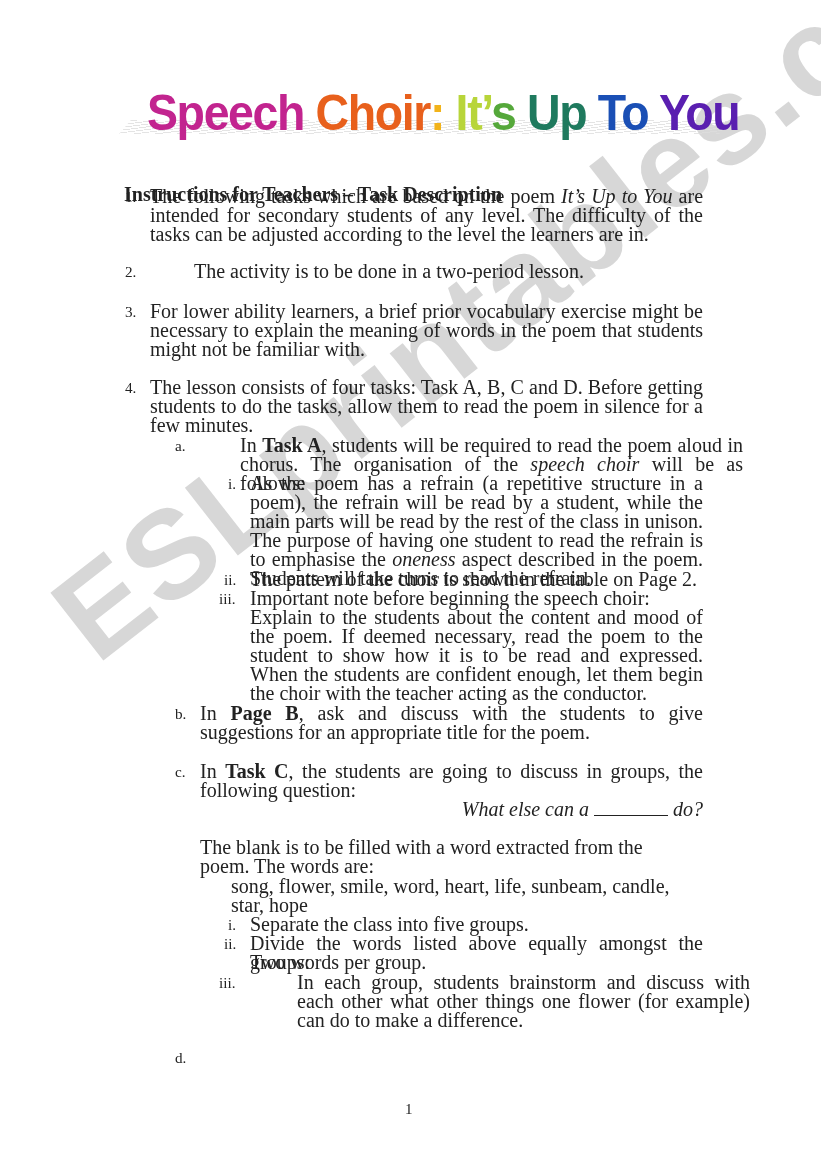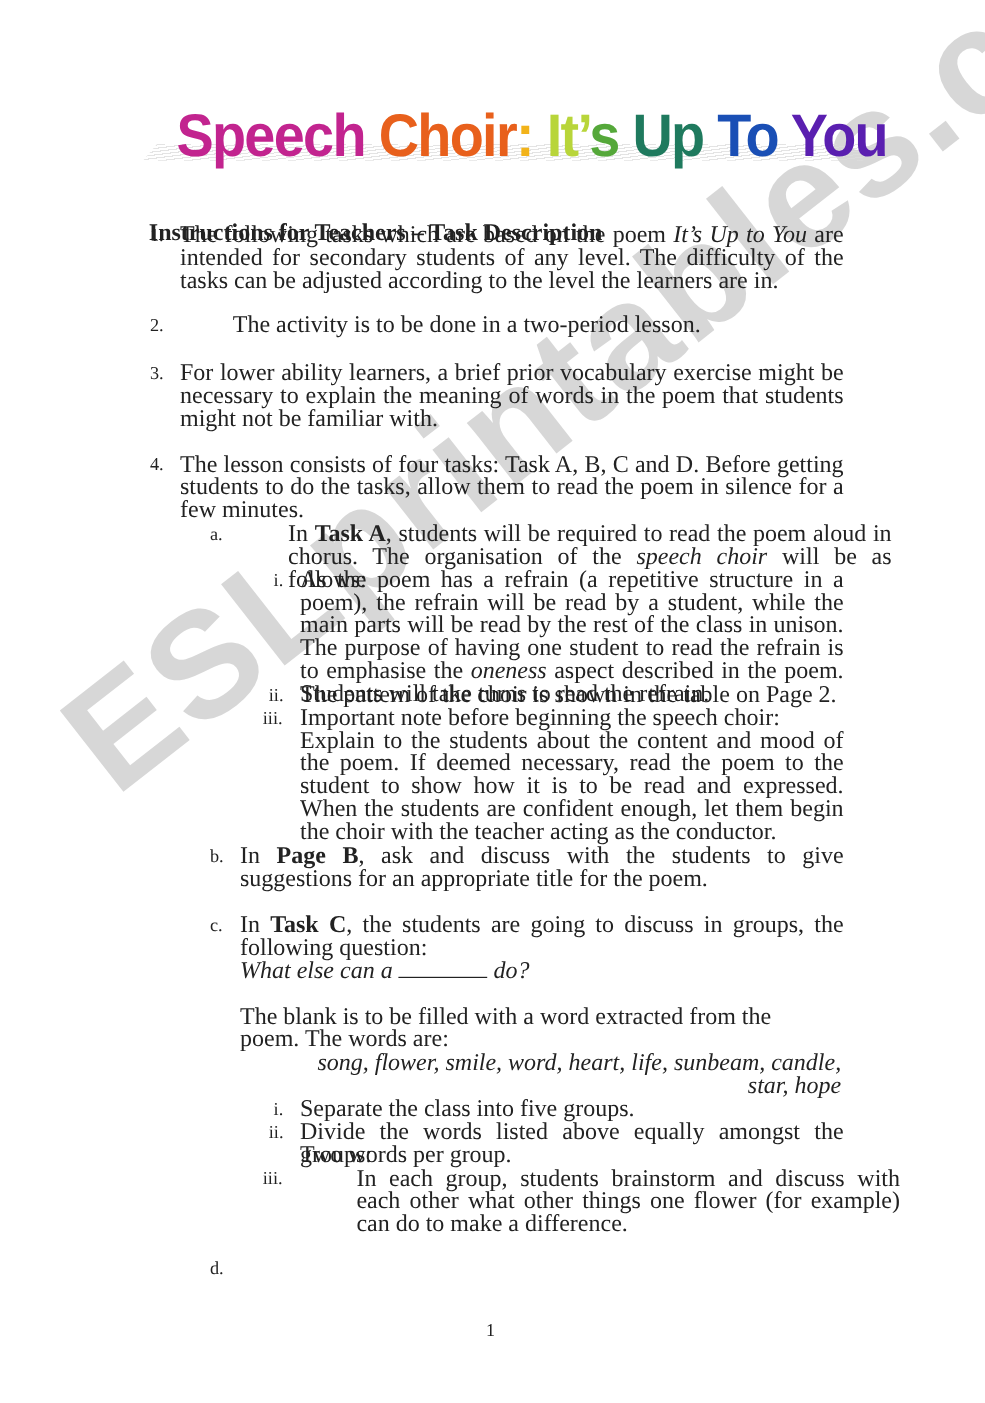--- a/index.html
+++ b/index.html
@@ -11,21 +11,21 @@
      background:repeating-linear-gradient(-8deg,#ddd 0 1px,transparent 1px 3px);
      transform:skewX(-40deg); opacity:.8; }
   .banner-title { position:absolute; left:22px; top:-2px; font-family:"Liberation Sans","DejaVu Sans",sans-serif;
      font-weight:bold; font-size:50px; letter-spacing:-1.5px; white-space:nowrap; transform:scaleX(0.93); transform-origin:left top;}
   .banner-title span { display:inline; }
   .subtitle { position:absolute; left:124px; top:148px; font-size:20px; font-weight:bold;margin-top:35px; }
   .txt { position:absolute; font-size:20px; line-height:19px; text-align:justify; }
   .num { position:absolute; font-size:15.2px; line-height:19px; }
   i { font-style:italic; }
   b { font-weight:bold; }
-  .center { text-align:left; }
+  .center { text-align:right; }
   .blank { display:inline-block; width:74px; border-bottom:1px solid #222; height:14px; vertical-align:baseline; }
   .watermark { position:absolute; left:70px; top:560px; font-family:"Liberation Sans","DejaVu Sans",sans-serif;
      font-weight:bold; font-size:125px; color:rgba(150,150,150,0.38); transform:rotate(-38deg);
      transform-origin:left center; white-space:nowrap; pointer-events:none; letter-spacing:2px; }
   .pagenum { position:absolute; left:405px; top:1101px; font-size:15px; }
 </style>
 </head>
 <body>
 
 <div class="page">
@@ -70,21 +70,21 @@
   <div class="num" style="left:175px;top:762px;">c.</div>
   <div class="txt" style="left:200px;top:762px;width:503px;">In <b>Task C</b>, the students are going to discuss in groups, the following question:</div>
 
   <div class="txt center" style="left:200px;top:800px;width:503px;">
     <i>What else can a</i>
     <span class="blank"></span>
     <i>do?</i>
   </div>
 
   <div class="txt" style="left:200px;top:838px;width:495px;text-align:left;">The blank is to be filled with a word extracted from the poem. The words are:</div>
-  <div class="txt" style="left:231px;top:877px;width:470px;text-align:right;font-style:italic;">song, flower, smile, word, heart, life, sunbeam, candle, star, hope</div>
+  <div class="txt" style="left:231px;top:877px;width:470px;text-align:left;">song, flower, smile, word, heart, life, sunbeam, candle, star, hope</div>
 
   <div class="num" style="left:228px;top:915px;">i.</div>
   <div class="txt" style="left:250px;top:915px;width:453px;">Separate the class into five groups.</div>
 
   <div class="num" style="left:224px;top:934px;">ii.</div>
   <div class="txt" style="left:250px;top:934px;width:453px;">Divide the words listed above equally amongst the groups:</div>
   <div class="txt" style="left:250px;top:953px;width:453px;">Two words per group.</div>
 
   <div class="num" style="left:219px;top:973px;">iii.</div>
   <div class="txt" style="left:250px;top:973px;width:453px;margin-left:47px;">In each group, students brainstorm and discuss with each other what other things one flower (for example) can do to make a difference.</div>

